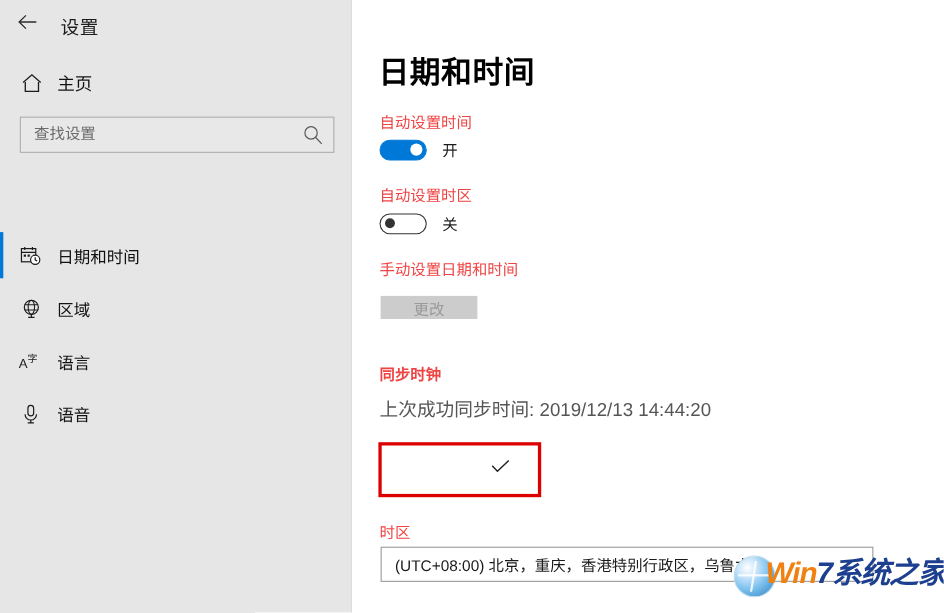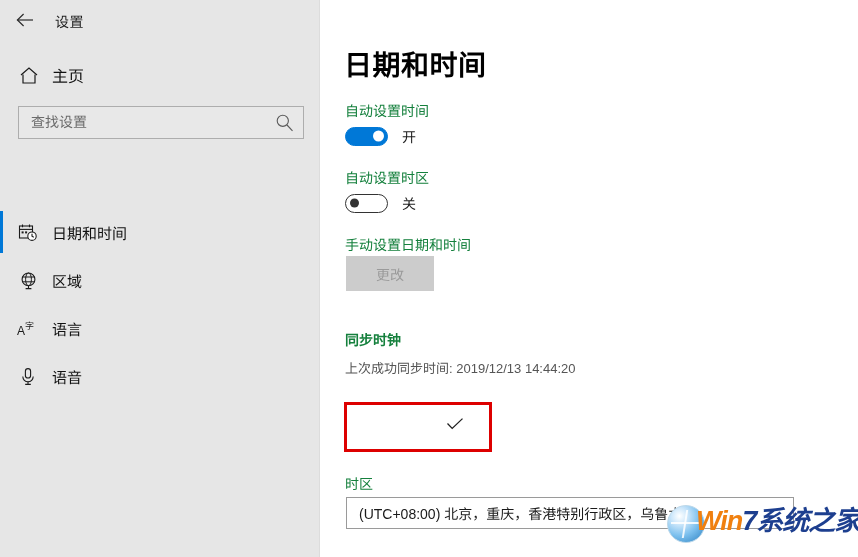--- a/index.html
+++ b/index.html
@@ -58,21 +58,21 @@
     display: flex;
     align-items: center;
     justify-content: center;
     cursor: pointer;
   }
   .back-btn svg { display: block; }
   .titlebar-text {
     position: absolute;
     left: 55px;
     top: 11px;
-    font-size: 14px;
+    font-size: 17px;
     color: #1d1d1d;
     letter-spacing: .5px;
   }
 
   .home-row {
     position: absolute;
     left: 0;
     top: 60px;
     width: 296px;
     height: 30px;
@@ -190,21 +190,21 @@
     top: 43px;
     font-size: 28px;
     font-weight: 600;
     color: #000000;
     letter-spacing: .5px;
   }
   .field-label {
     position: absolute;
     left: 25px;
     font-size: 14px;
-    color: #15803d;
+    color: #ef4444;
     font-family: Liberation Serif, serif;
   }
   .label-auto-time { top: 100px; }
   .label-auto-tz   { top: 167px; }
   .label-manual    { top: 234px; }
   .label-sync      { top: 329px; font-weight: bold; }
   .label-tz        { top: 473px; }
 
   .toggle-row {
     position: absolute;
@@ -263,35 +263,35 @@
     box-sizing: border-box;
     text-align: center;
   }
   .btn.disabled {
     background: #cccccc;
     color: #9a9a9a;
     cursor: default;
   }
   .btn-change {
     left: 26px;
-    top: 256px;
+    top: 269px;
     width: 88px;
-    height: 35px;
+    height: 21px;
   }
   .btn-sync {
     left: 26px;
     top: 408px;
     width: 88px;
     height: 35px;
   }
 
   .sync-line {
     position: absolute;
     left: 25px;
-    font-size: 13px;
+    font-size: 17px;
     color: #555555;
   }
   .sync-last { top: 358px; }
   .sync-server { top: 379px; }
 
   .check-icon {
     position: absolute;
     left: 124px;
     top: 413px;
     width: 22px;

